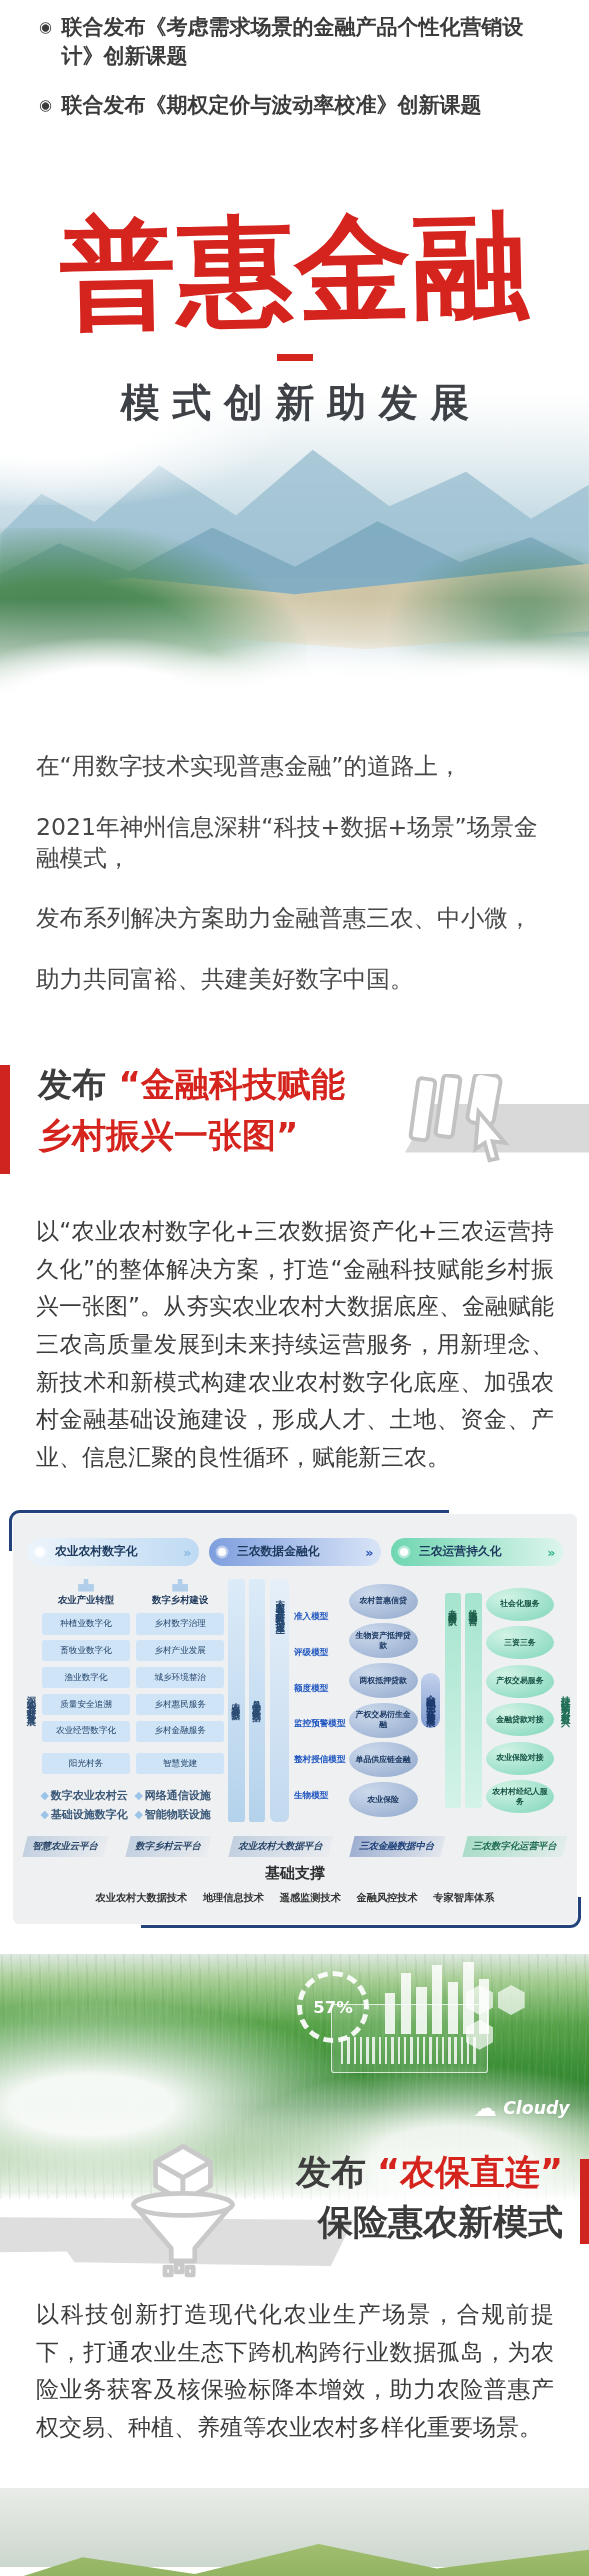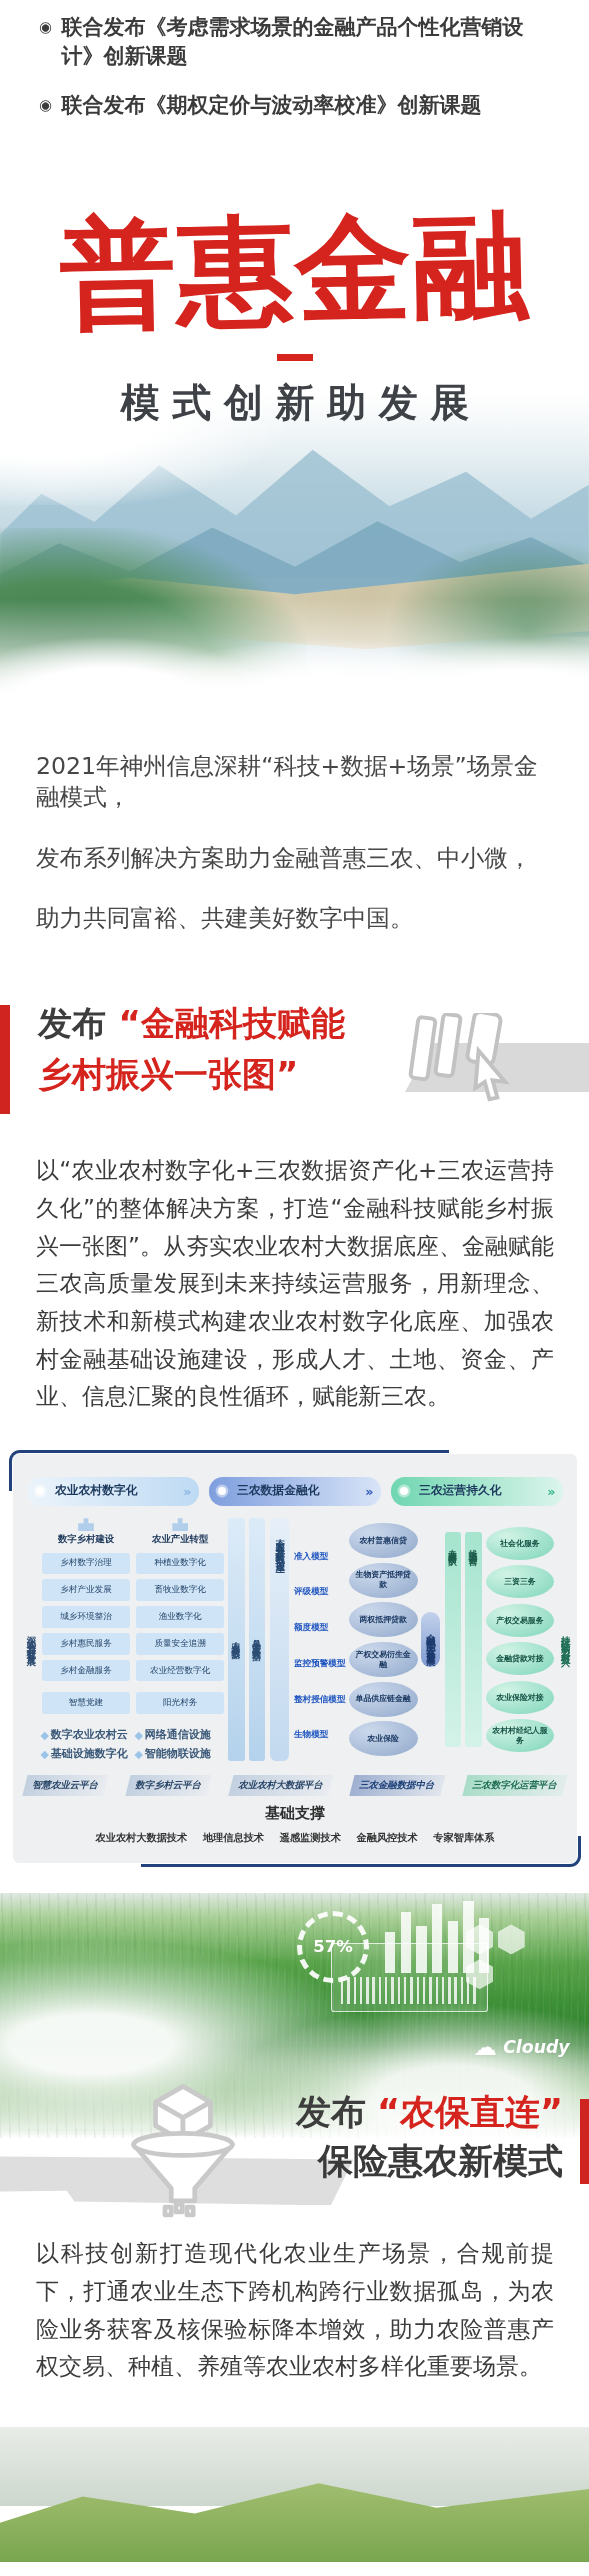--- a/index.html
+++ b/index.html
@@ -192,20 +192,21 @@
     <div class="p1-ridge1"></div>
     <div class="p1-ridge2"></div>
     <div class="p1-river"></div>
     <div class="p1-green-l"></div>
     <div class="p1-green-r"></div>
     <div class="p1-fogtop"></div>
     <div class="p1-fog"></div>
   </div>
 
   <div class="intro">
+    <p>在“用数字技术实现普惠金融”的道路上，</p>
     <p>2021年神州信息深耕“科技+数据+场景”场景金融模式，</p>
     <p>发布系列解决方案助力金融普惠三农、中小微，</p>
     <p>助力共同富裕、共建美好数字中国。</p>
   </div>
 
   <div class="sec1">
     <div class="redbar-l"></div>
     <div class="sec-title">
       <div>
         <span class="prefix">发布</span><span class="red-t">“金融科技赋能</span>
@@ -250,40 +251,40 @@
     </div>
 
     <div class="dia-body">
 
       <div class="col1">
         <div class="vlabel">深化农业农村业务发展</div>
         <div class="col1-main">
           <div class="groups">
             <div class="group">
               <span class="g-icon"></span>
+              <div class="group-title">农业产业转型</div>
+              <div class="chips">
+                  <span class="chip">种植业数字化</span>
+                  <span class="chip">畜牧业数字化</span>
+                  <span class="chip">渔业数字化</span>
+                  <span class="chip">质量安全追溯</span>
+                  <span class="chip">农业经营数字化</span>
+                  <span class="chip">阳光村务</span>
+                </div>
+            </div>
+            <div class="group">
+              <span class="g-icon"></span>
               <div class="group-title">数字乡村建设</div>
               <div class="chips">
                   <span class="chip">乡村数字治理</span>
                   <span class="chip">乡村产业发展</span>
                   <span class="chip">城乡环境整治</span>
                   <span class="chip">乡村惠民服务</span>
                   <span class="chip">乡村金融服务</span>
                   <span class="chip">智慧党建</span>
-                </div>
-            </div>
-            <div class="group">
-              <span class="g-icon"></span>
-              <div class="group-title">农业产业转型</div>
-              <div class="chips">
-                  <span class="chip">种植业数字化</span>
-                  <span class="chip">畜牧业数字化</span>
-                  <span class="chip">渔业数字化</span>
-                  <span class="chip">质量安全追溯</span>
-                  <span class="chip">农业经营数字化</span>
-                  <span class="chip">阳光村务</span>
                 </div>
             </div>
           </div>
           <div class="legend">
               <span class="legend-item">数字农业农村云</span>
               <span class="legend-item">网络通信设施</span>
               <span class="legend-item">基础设施数字化</span>
               <span class="legend-item">智能物联设施</span>
             </div>
         </div>

